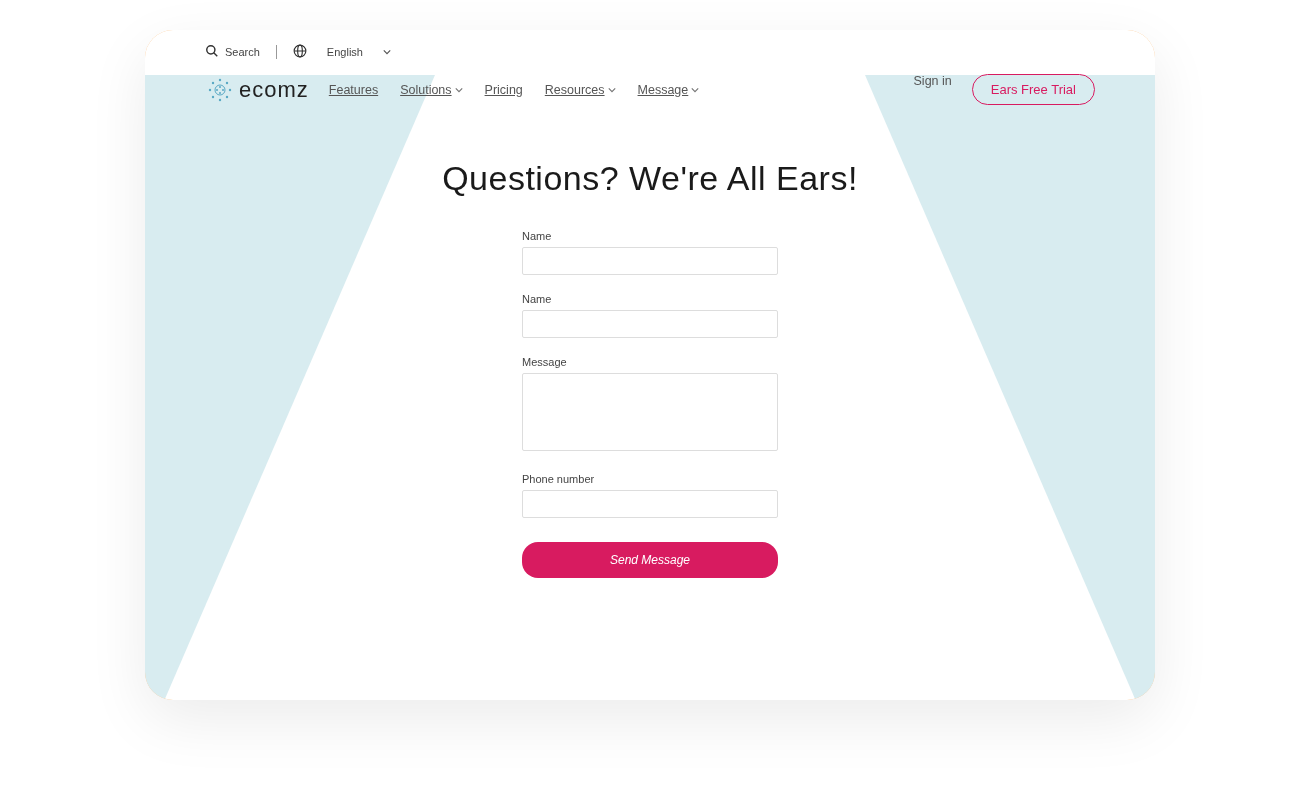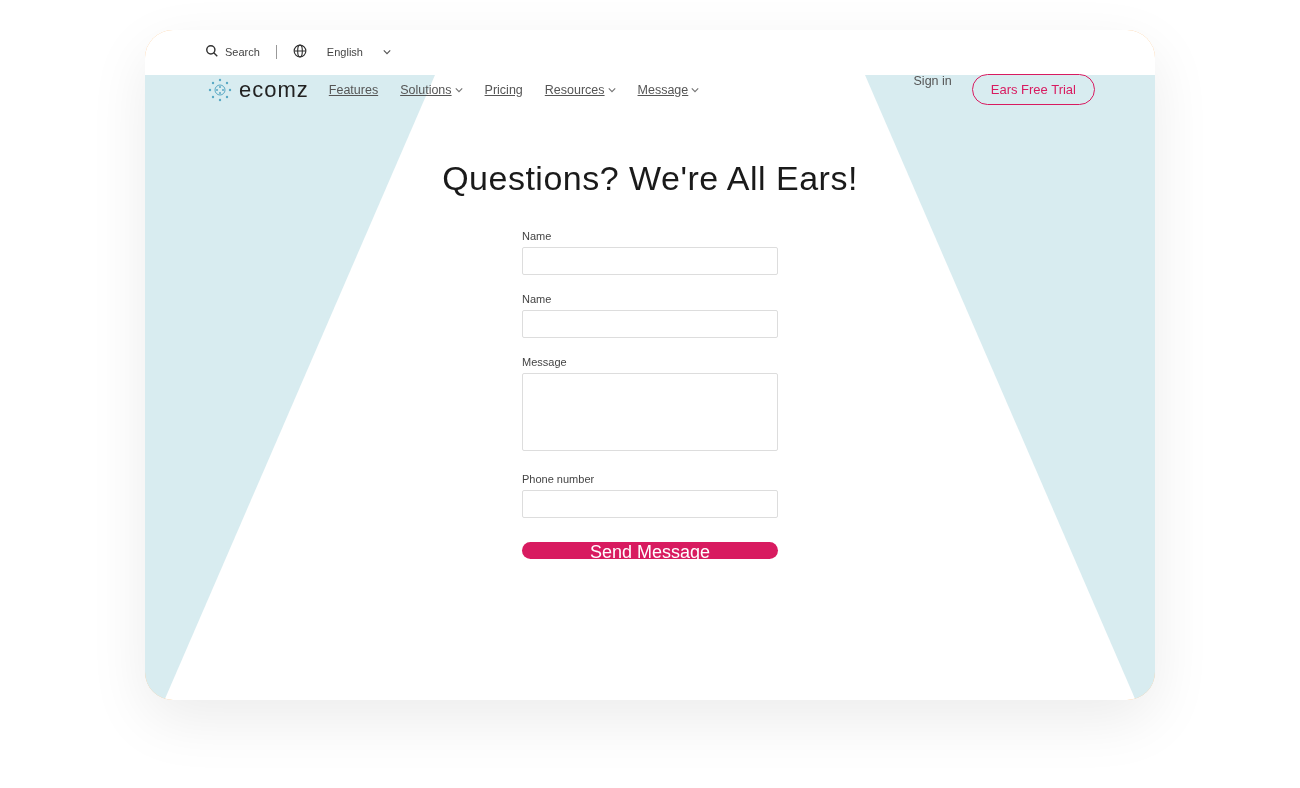--- a/index.html
+++ b/index.html
@@ -197,28 +197,29 @@
       border: 1px solid #ddd;
       border-radius: 2px;
       padding: 6px 8px;
       font-size: 12px;
       resize: none;
       background: #fff;
       font-family: inherit;
     }
     .submit-btn {
       width: 100%;
-      height: 17px;
+      height: 36px;
       background: #d81b60;
       color: #fff;
       border: none;
       border-radius: 16px;
-      font-size: 18px;
+      font-size: 12px;
       cursor: pointer;
       margin-top: 6px;
+      font-style: italic;
     }
   </style>
 </head>
 <body>
 
 <div class="laptop-frame">
   <div class="screen">
     <div class="bg-triangle-left"></div>
     <div class="bg-triangle-right"></div>
 

